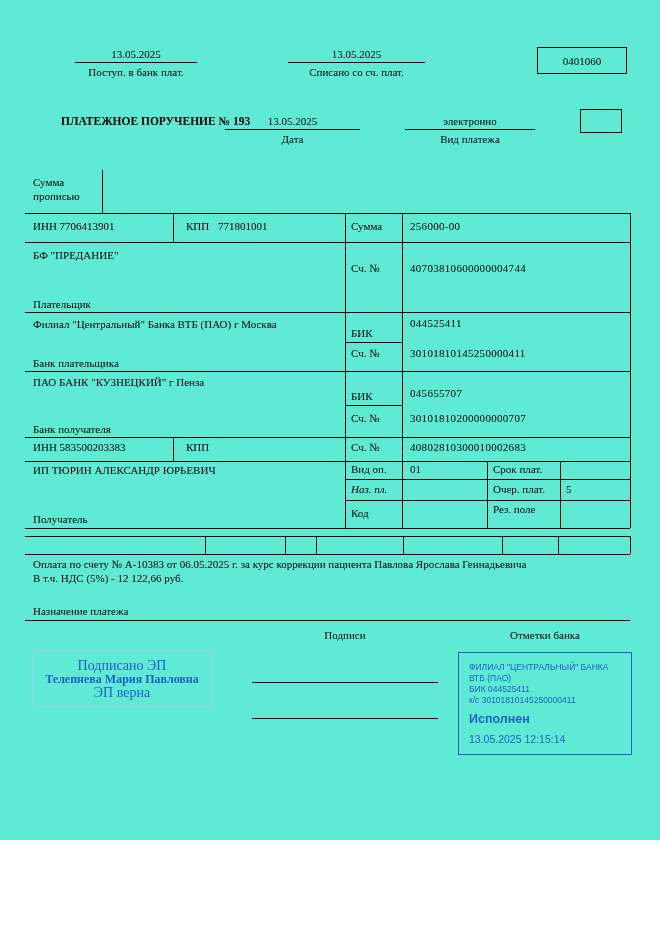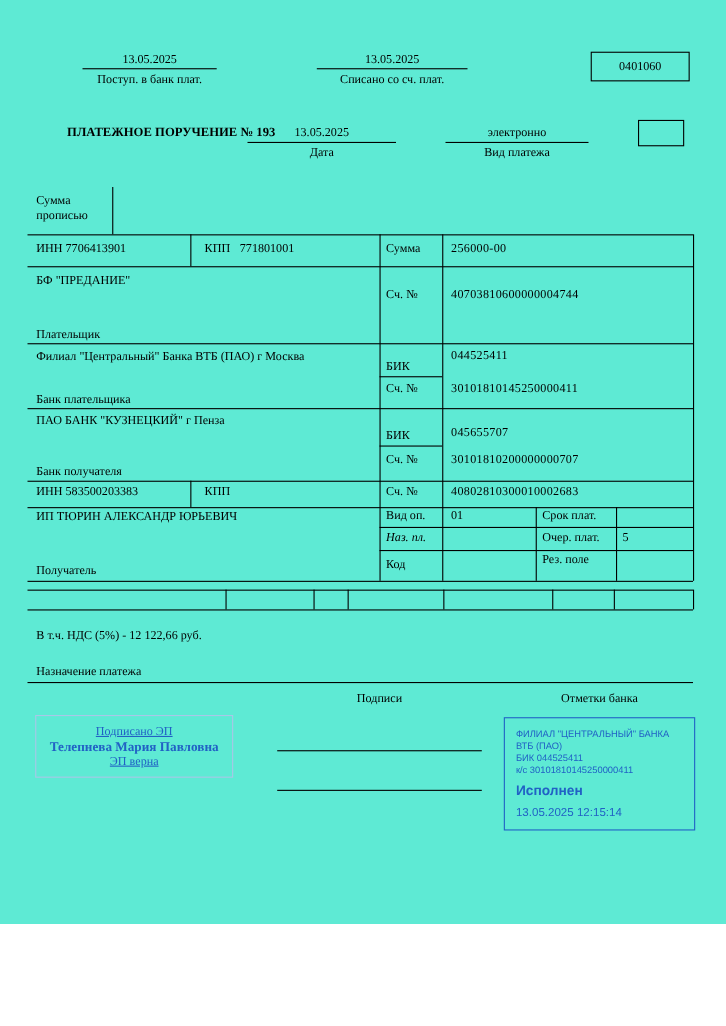--- a/index.html
+++ b/index.html
@@ -15,21 +15,21 @@
   .box { position:absolute; border:1px solid #000; box-sizing:border-box;
          display:flex; align-items:center; justify-content:center; }
   .num { letter-spacing:0.3px; }
   
   .sig-stamp {
     position:absolute; left:32px; top:650px; width:180px; height:57px;
     border:1px solid #a9c7e7; box-sizing:border-box; color:#2161c5;
     display:flex; flex-direction:column; align-items:center; justify-content:center;
     text-align:center;
   }
-  .sig-stamp .s1 { font-size:11px; line-height:11px;text-decoration:underline; }
+  .sig-stamp .s1 { font-size:14px; line-height:11px; }
   .sig-stamp .s2 { font-size:12px; line-height:16px; font-weight:bold; }
   .bank-stamp {
     position:absolute; left:458px; top:652px; width:174px; height:103px;
     border:1.5px solid #2161c5; box-sizing:border-box; color:#2161c5;
     font-family:"Liberation Sans", sans-serif; padding:9px 4px 0 10px;
   }
   .bank-stamp .l { font-size:8.5px; line-height:11px; white-space:nowrap; }
   .bank-stamp .st { font-size:12.5px; line-height:14px; font-weight:bold; margin-top:6px; }
   .bank-stamp .dt { font-size:10.5px; line-height:12px; margin-top:7px; }
 </style>
@@ -129,20 +129,21 @@
   <div class="hl" style="left:25px; top:536px; width:605px;"></div>
   <div class="hl" style="left:25px; top:554px; width:605px;"></div>
   <div class="vl" style="left:205px; top:536px; height:18px;"></div>
   <div class="vl" style="left:285px; top:536px; height:18px;"></div>
   <div class="vl" style="left:316px; top:536px; height:18px;"></div>
   <div class="vl" style="left:403px; top:536px; height:18px;"></div>
   <div class="vl" style="left:502px; top:536px; height:18px;"></div>
   <div class="vl" style="left:558px; top:536px; height:18px;"></div>
   <div class="vl" style="left:630px; top:536px; height:18px;"></div>
 
+  <div class="t" style="left:33px; top:558px;">Оплата по счету № А-10383 от 06.05.2025 г. за курс коррекции пациента Павлова Ярослава Геннадьевича</div>
   <div class="t" style="left:33px; top:572px;">В т.ч. НДС (5%)  - 12 122,66 руб.</div>
   <div class="t" style="left:33px; top:605px;">Назначение платежа</div>
   <div class="hl" style="left:25px; top:620px; width:605px;"></div>
 
   <div class="t c" style="left:252px; top:629px; width:186px;">Подписи</div>
   <div class="t c" style="left:458px; top:629px; width:174px;">Отметки банка</div>
 
   <div class="sig-stamp">
     <div class="s1">Подписано ЭП</div>
     <div class="s2">Телепнева Мария Павловна</div>

